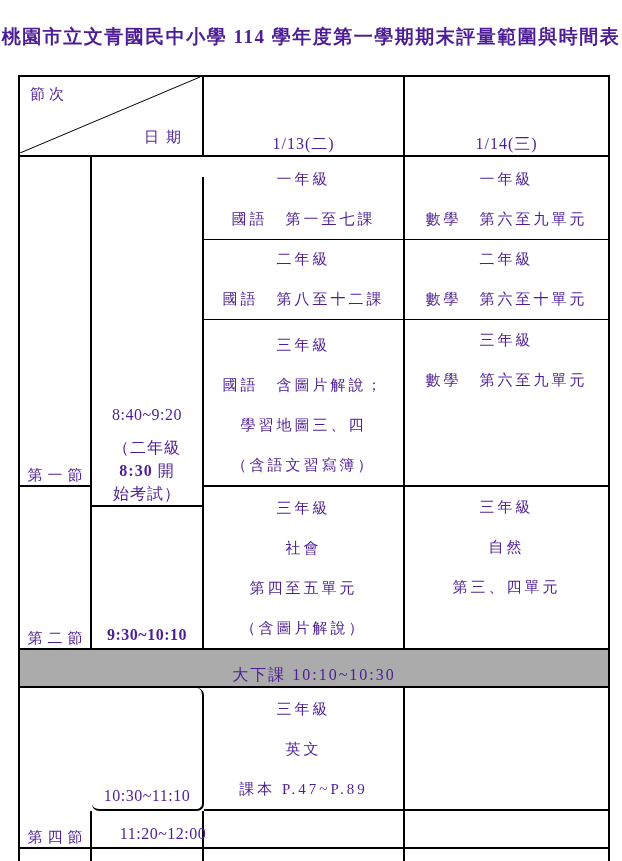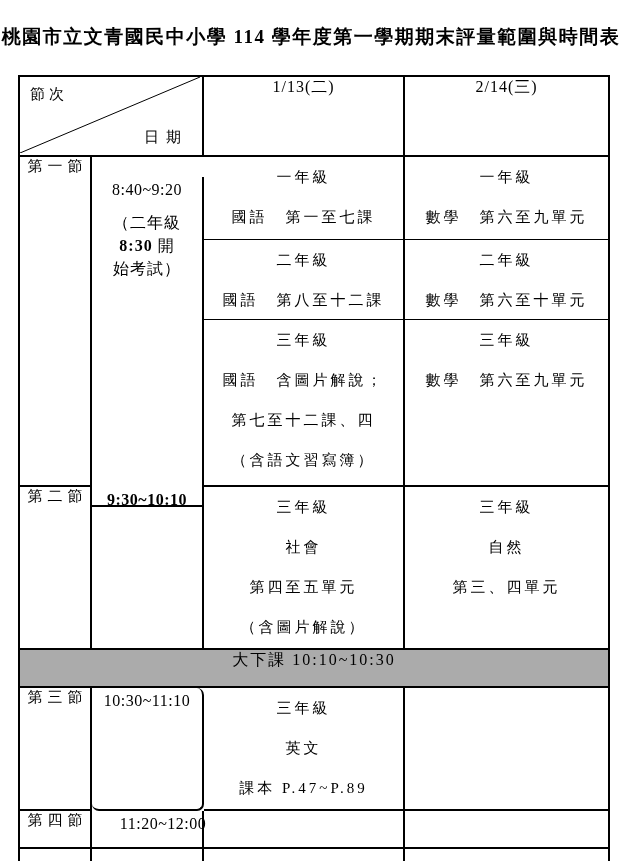--- a/index.html
+++ b/index.html
@@ -1,30 +1,30 @@
 <!DOCTYPE html>
 <html><head>
 <meta charset="utf-8">
 <style>
   html,body{margin:0;padding:0;background:#ffffff;}
   #page{
     position:relative;width:622px;height:861px;background:#ffffff;overflow:hidden;
-    font-family:"Liberation Serif","DejaVu Serif",serif;color:#000000;
+    font-family:"Liberation Serif","DejaVu Serif",serif;color:#4c1d95;
   }
   #doc-title{
     position:absolute;left:0;top:24px;width:622px;text-align:center;
     font-size:19px;font-weight:bold;letter-spacing:1.5px;
   }
   #sched-table{
     position:absolute;left:18px;top:75px;width:592px;height:786px;
     border:2px solid #000;border-bottom:none;box-sizing:border-box;
   }
   .c{
     position:absolute;box-sizing:border-box;
-    display:flex;flex-direction:column;align-items:center;justify-content:flex-start;
+    display:flex;flex-direction:column;align-items:center;justify-content:flex-end;
     border-right:2px solid #000;border-bottom:2px solid #000;
     font-size:15px;letter-spacing:3px;text-align:center;
   }
   .no-r{border-right:none;}
   .bb1{border-bottom-width:1px;}
   .top{justify-content:flex-start;}
   .ln{height:40px;line-height:40px;white-space:nowrap;}
   .time{font-size:16px;letter-spacing:0.5px;line-height:26px;white-space:nowrap;}
   .plabel{font-size:15px;letter-spacing:5px;white-space:nowrap;text-indent:5px;}
   .datehead{font-size:16px;letter-spacing:1px;white-space:nowrap;}
@@ -50,21 +50,21 @@
       <svg width="180" height="76" viewBox="0 0 180 76">
         <line x1="0" y1="76" x2="180" y2="0" stroke="#000" stroke-width="1"></line>
       </svg>
       <span class="corner-top">節次</span>
       <span class="corner-bottom">日期</span>
     </div>
     <div class="c" style="left:184px;top:0;width:201px;height:80px;">
       <span class="datehead">1/13(二)</span>
     </div>
     <div class="c no-r" style="left:385px;top:0;width:203px;height:80px;">
-      <span class="datehead">2/14(三)</span>
+      <span class="datehead">1/14(三)</span>
     </div>
 
     <div class="c" style="left:0;top:80px;width:72px;height:330px;">
       <span class="plabel">第一節</span>
     </div>
     <div class="c" style="left:72px;top:80px;width:112px;height:330px;margin-top:20px;">
       <span class="time">8:40~9:20</span>
       <div class="note">
         <span>（二年級 </span><b>8:30</b><span> 開</span><br>
         <span>始考試）</span>
@@ -75,21 +75,21 @@
       <div class="ln">一年級</div>
       <div class="ln">國語　第一至七課</div>
     </div>
     <div class="c bb1" style="left:184px;top:163px;width:201px;height:80px;">
       <div class="ln">二年級</div>
       <div class="ln">國語　第八至十二課</div>
     </div>
     <div class="c" style="left:184px;top:243px;width:201px;height:167px;">
       <div class="ln">三年級</div>
       <div class="ln">國語　含圖片解說；</div>
-      <div class="ln">第七至十二課、四</div>
+      <div class="ln">學習地圖三、四</div>
       <div class="ln">（含語文習寫簿）</div>
     </div>
 
     <div class="c no-r bb1" style="left:385px;top:80px;width:203px;height:83px;">
       <div class="ln">一年級</div>
       <div class="ln">數學　第六至九單元</div>
     </div>
     <div class="c no-r bb1" style="left:385px;top:163px;width:203px;height:80px;">
       <div class="ln">二年級</div>
       <div class="ln">數學　第六至十單元</div>
@@ -114,23 +114,20 @@
     <div class="c no-r top" style="left:385px;top:410px;width:203px;height:163px;">
       <div class="ln">三年級</div>
       <div class="ln">自然</div>
       <div class="ln">第三、四單元</div>
     </div>
 
     <div id="break-row" class="c no-r" style="left:0;top:573px;width:588px;height:38px;">
       <span>大下課 10:10~10:30</span>
     </div>
 
-    <div class="c" style="left:0;top:611px;width:72px;height:123px;">
-      <span class="plabel">第三節</span>
-    </div>
     <div class="c" style="left:72px;top:611px;width:112px;height:123px;border-radius:7px;">
       <span class="time">10:30~11:10</span>
     </div>
     <div class="c" style="left:184px;top:611px;width:201px;height:123px;">
       <div class="ln">三年級</div>
       <div class="ln">英文</div>
       <div class="ln">課本 P.47~P.89</div>
     </div>
     <div class="c no-r" style="left:385px;top:611px;width:203px;height:123px;"></div>
 

